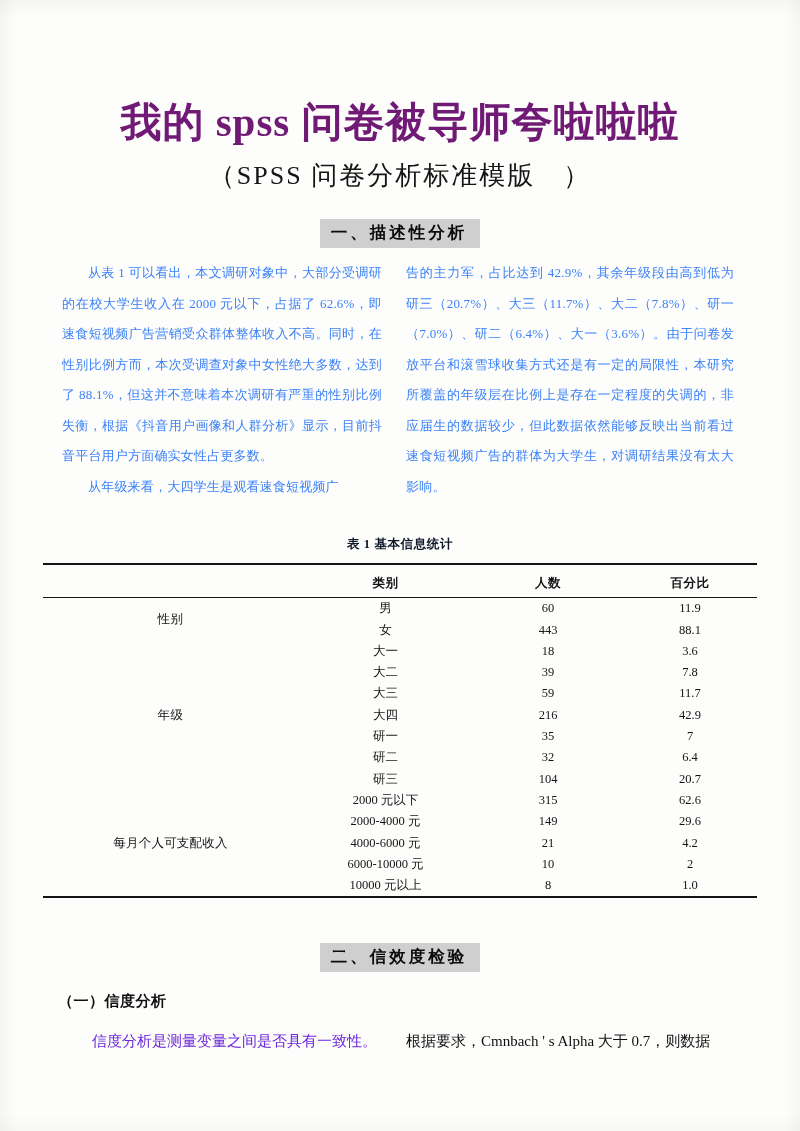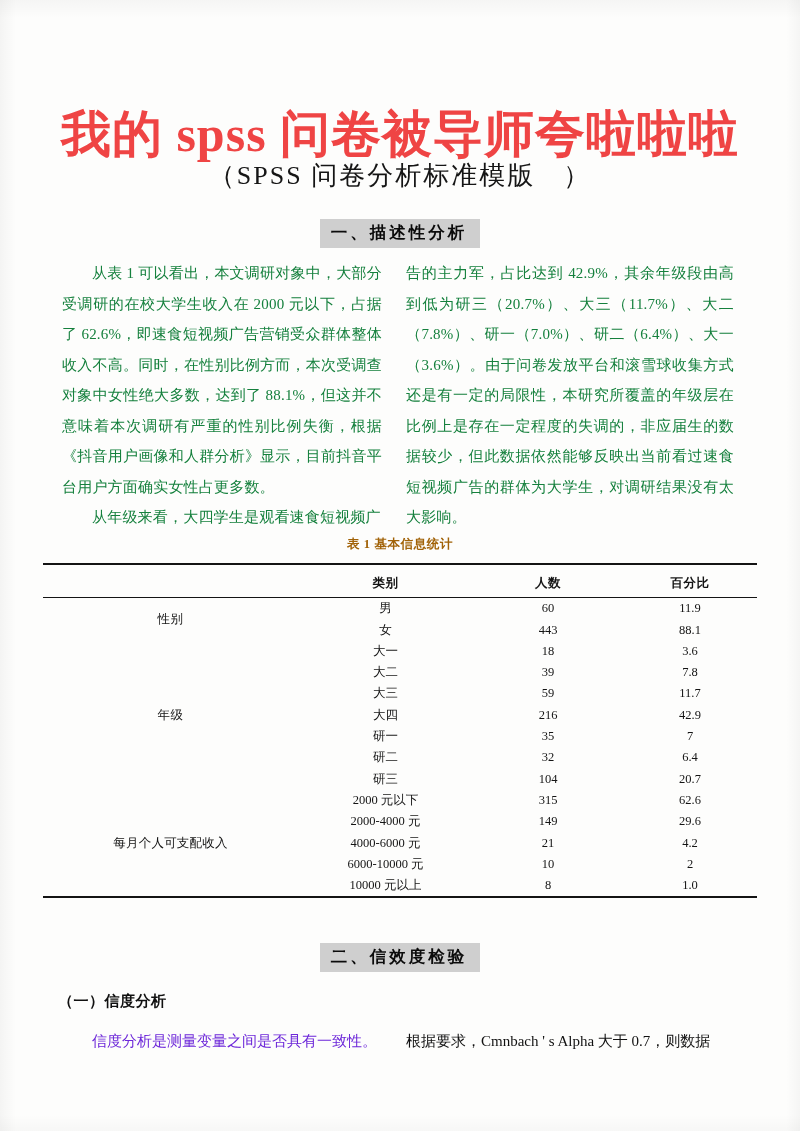--- a/index.html
+++ b/index.html
@@ -34,25 +34,25 @@
       linear-gradient(0deg, rgba(0,0,0,0.025) 0px, rgba(0,0,0,0) 16px);
   }
 
   
   .doc-title {
     position: absolute;
     top: 72px;
     left: 0;
     width: 800px;
     text-align: center;
-    font-size: 50px;
+    font-size: 41px;
     font-weight: 700;
     letter-spacing: 1px;
     line-height: 1.15;
-    color: #ef4444;
+    color: #701a75;
     font-family: Liberation Serif, serif;
   }
   .doc-subtitle {
     position: absolute;
     top: 158px;
     left: 0;
     width: 800px;
     text-align: center;
     font-size: 26px;
     font-weight: 400;
@@ -87,25 +87,25 @@
     font-size: 15px;
     font-weight: 700;
     letter-spacing: 0.5px;
     color: #101010;
   }
 
   
   .col {
     position: absolute;
     top: 258px;
-    font-size: 15px;
+    font-size: 13px;
     line-height: 30.5px;
     text-align: justify;
     text-justify: inter-ideograph;
-    color: #15803d;
+    color: #3b82f6;
     letter-spacing: 0.2px;
   }
   .col p { margin: 0; }
   .col p.indent { text-indent: 2em; }
   #col-left  { left: 62px;  width: 320px; }
   #col-right { left: 406px; width: 328px; }
 
   .closing-left {
     position: absolute;
     left: 62px;
@@ -129,21 +129,21 @@
   
   .table-caption {
     position: absolute;
     top: 536px;
     left: 0;
     width: 800px;
     text-align: center;
     font-size: 12.5px;
     font-weight: 700;
     letter-spacing: 0.6px;
-    color: #a16207;
+    color: #0f172a;
   }
   .stat-table {
     position: absolute;
     left: 43px;
     top: 563px;
     width: 714px;
     border-collapse: collapse;
     font-size: 12.5px;
     color: #141414;
   }

